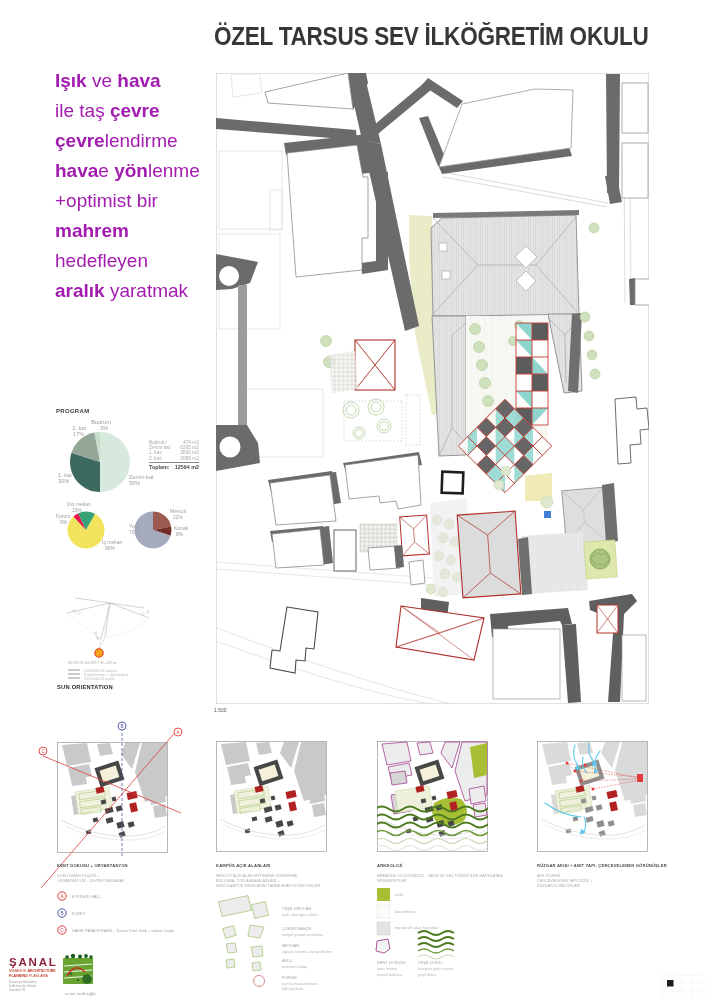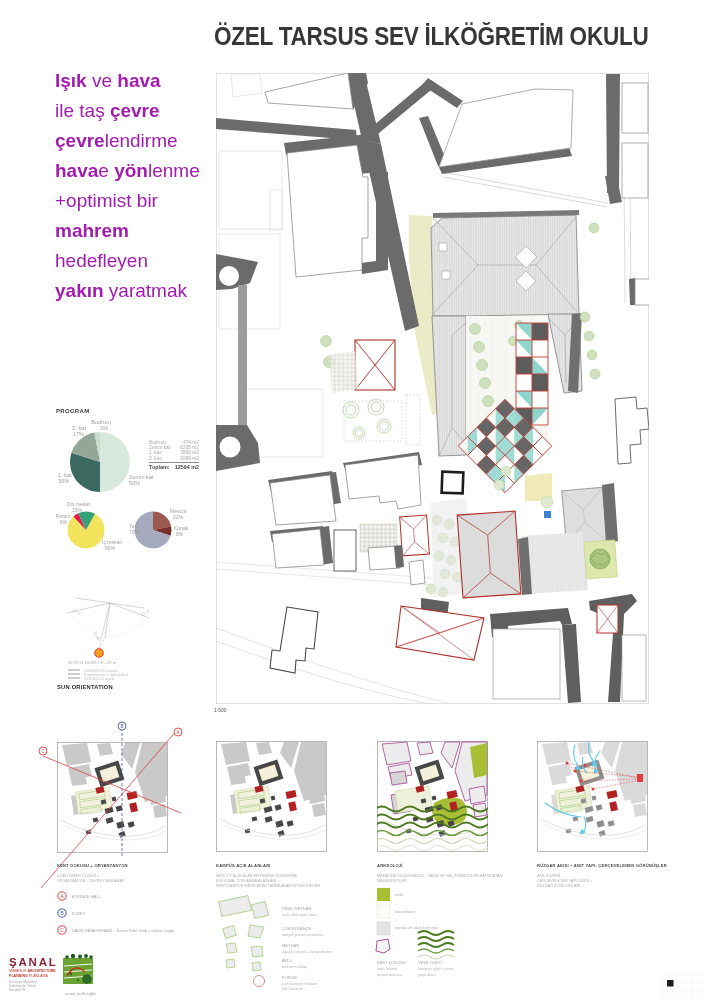--- a/index.html
+++ b/index.html
@@ -17,21 +17,21 @@
 <body>
 <div class="abs title">ÖZEL TARSUS SEV İLKÖĞRETİM OKULU</div>
 <div class="abs poem">
   <b>Işık</b> ve <b>hava</b><br>
   ile taş <b>çevre</b><br>
   <b>çevre</b>lendirme<br>
   <b>hava</b>e <b>yön</b>lenme<br>
   +optimist bir<br>
   <b>mahrem</b><br>
   hedefleyen<br>
-  <b>yakın</b> yaratmak
+  <b>aralık</b> yaratmak
 </div>
 <div class="abs seclabel" style="left:56px;top:408px;">PROGRAM</div>
 <svg class="abs" style="left:40px;top:400px;" width="170" height="170" viewBox="40 400 170 170">
   <g transform="translate(0,0)">
     <path d="M100,462 L100,432 A30,30 0 0 1 100,492 Z" fill="#d7e9dc"></path>
     <path d="M100,462 L100,492 A30,30 0 0 1 71.47,452.73 Z" fill="#3d6a60"></path>
     <path d="M100,462 L71.47,452.73 A30,30 0 0 1 94.39,432.54 Z" fill="#93a698"></path>
     <path d="M100,462 L94.39,432.54 A30,30 0 0 1 100,432 Z" fill="#c7ddcc"></path>
     <g font-size="5.6" fill="#9e9e9e">
       <text x="101" y="424" text-anchor="middle">Bodrum</text>

